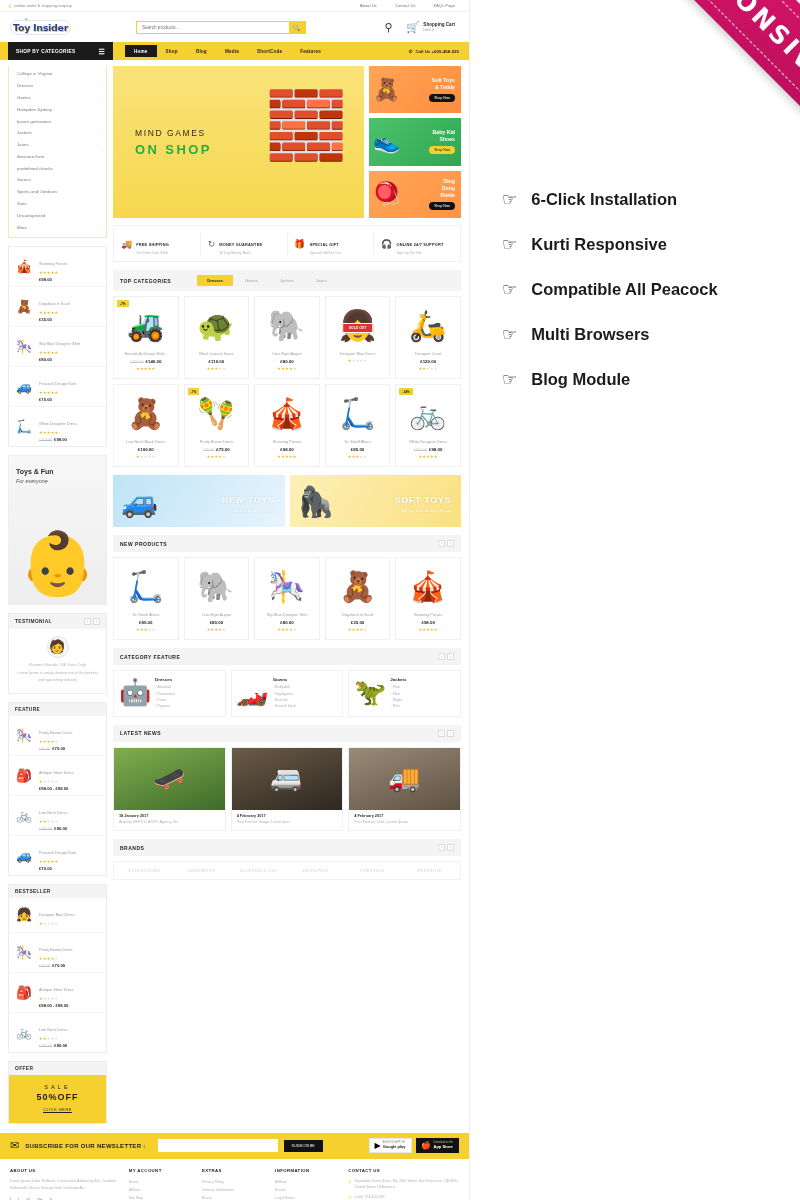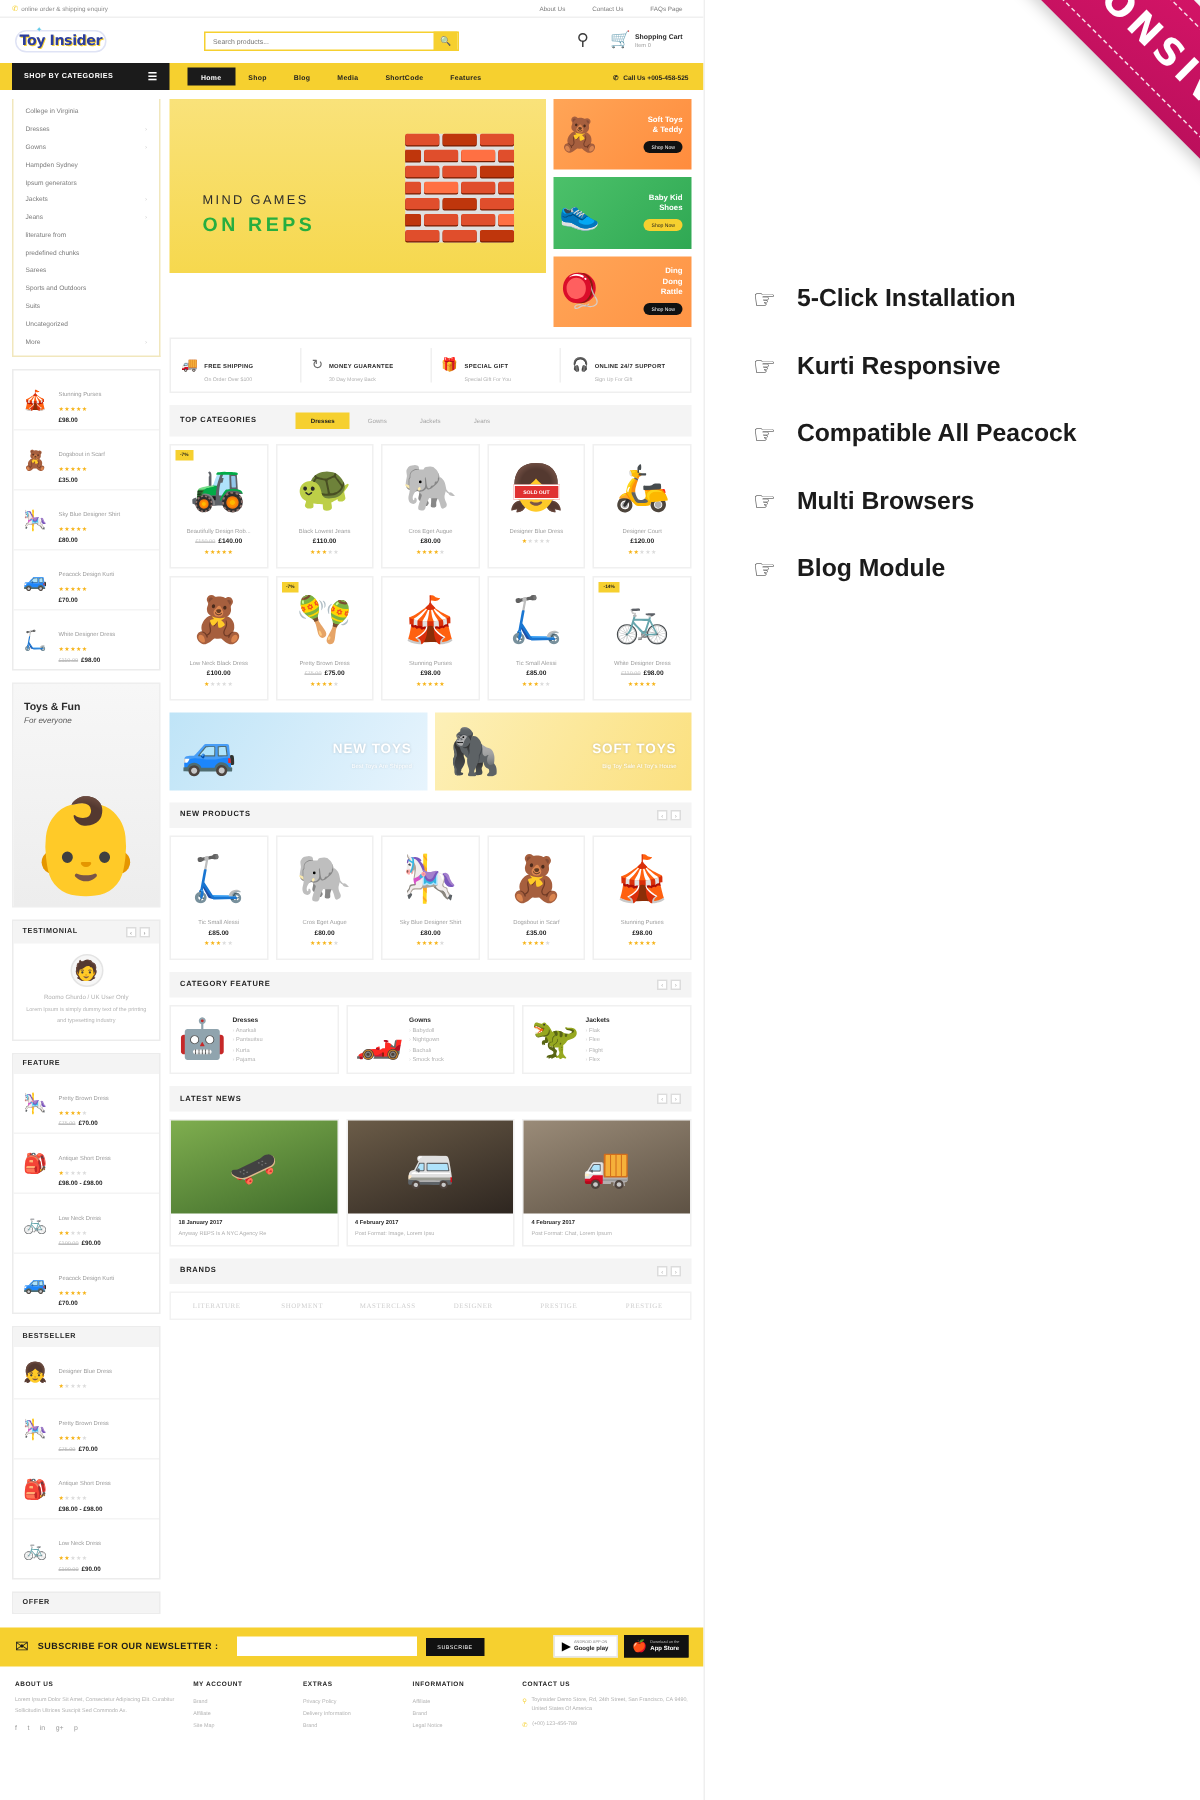--- a/index.html
+++ b/index.html
@@ -130,21 +130,21 @@
   .testi-text { font-size:3.7px; color:#b5b5b5; line-height:1.85; margin-top:3px; }
 
   .offer-body { background:#f6d02f; text-align:center; padding:9px 4px 11px; }
   .of-1 { font-size:5.6px; letter-spacing:3px; color:#1f1f1f; }
   .of-2 { font-size:9px; font-weight:bold; letter-spacing:1px; color:#1f1f1f; margin-top:2px;}
   .of-3 { font-size:3.8px; color:#1f1f1f; margin-top:6px; letter-spacing:.6px; text-decoration:underline;}
 
   
   .hero-row { display:flex; gap:5px; }
   .hero {
-    flex:1; height:116px; background:linear-gradient(180deg,#f9e27a,#f6d84e);
+    flex:1; height:152px; background:linear-gradient(180deg,#f9e27a,#f6d84e);
     position:relative; overflow:hidden;
   }
   .hero-t1 {
     position:absolute; left:22px; top:62px; font-size:8.5px; letter-spacing:1.6px; color:#2b2b2b;
   }
   .hero-t2 {
     position:absolute; left:22px; top:76px; font-size:13px; font-weight:bold; letter-spacing:2.4px; color:#27ae3f;
   }
   .hero-blocks { position:absolute; right:16px; top:26px; font-size:66px; line-height:1; }
   .hero-side { width:92px; flex:none; display:flex; flex-direction:column; gap:5px; }
@@ -491,29 +491,34 @@
                 <span class="sp-thumb">🚲</span>
                 <span class="sp-info"><span class="sp-name">Low Neck Dress</span><div class="stars">★★<span class="off">★</span><span class="off">★</span><span class="off">★</span></div><div class="sp-price"><span class="old">£100.00</span>£90.00</div></span>
               </div>
             </div>
         </div>
 
         <div class="side-box">
           <div class="side-head">
             <span>OFFER</span>
           </div>
+          <div class="offer-body">
+            <div class="of-1">SALE</div>
+            <div class="of-2">50%OFF</div>
+            <div class="of-3">CLICK HERE</div>
+          </div>
         </div>
       </div>
 
       <div class="col-main">
 
         <div class="hero-row">
           <div class="hero">
             <div class="hero-t1">MIND GAMES</div>
-            <div class="hero-t2">ON REPS</div>
+            <div class="hero-t2">ON SHOP</div>
             <div class="hero-blocks">🧱</div>
           </div>
           <div class="hero-side" id="hero-side">
               <div class="hs o1">
                 <span class="hs-emoji">🧸</span>
                 <span class="hs-txt">Soft Toys<br>&amp; Teddy</span>
                 <span class="hs-btn">Shop Now</span>
               </div>
               <div class="hs g">
                 <span class="hs-emoji">👟</span>
@@ -855,21 +860,21 @@
 
   </div>
 
   <div class="right">
     <div class="ribbon">
       <span>RESPONSIVE</span>
     </div>
     <div class="features" id="promo-features">
         <div class="feat">
           <span class="feat-ic">☞</span>
-          <span class="feat-t">5-Click Installation</span>
+          <span class="feat-t">6-Click Installation</span>
         </div>
         <div class="feat">
           <span class="feat-ic">☞</span>
           <span class="feat-t">Kurti Responsive</span>
         </div>
         <div class="feat">
           <span class="feat-ic">☞</span>
           <span class="feat-t">Compatible All Peacock</span>
         </div>
         <div class="feat">

